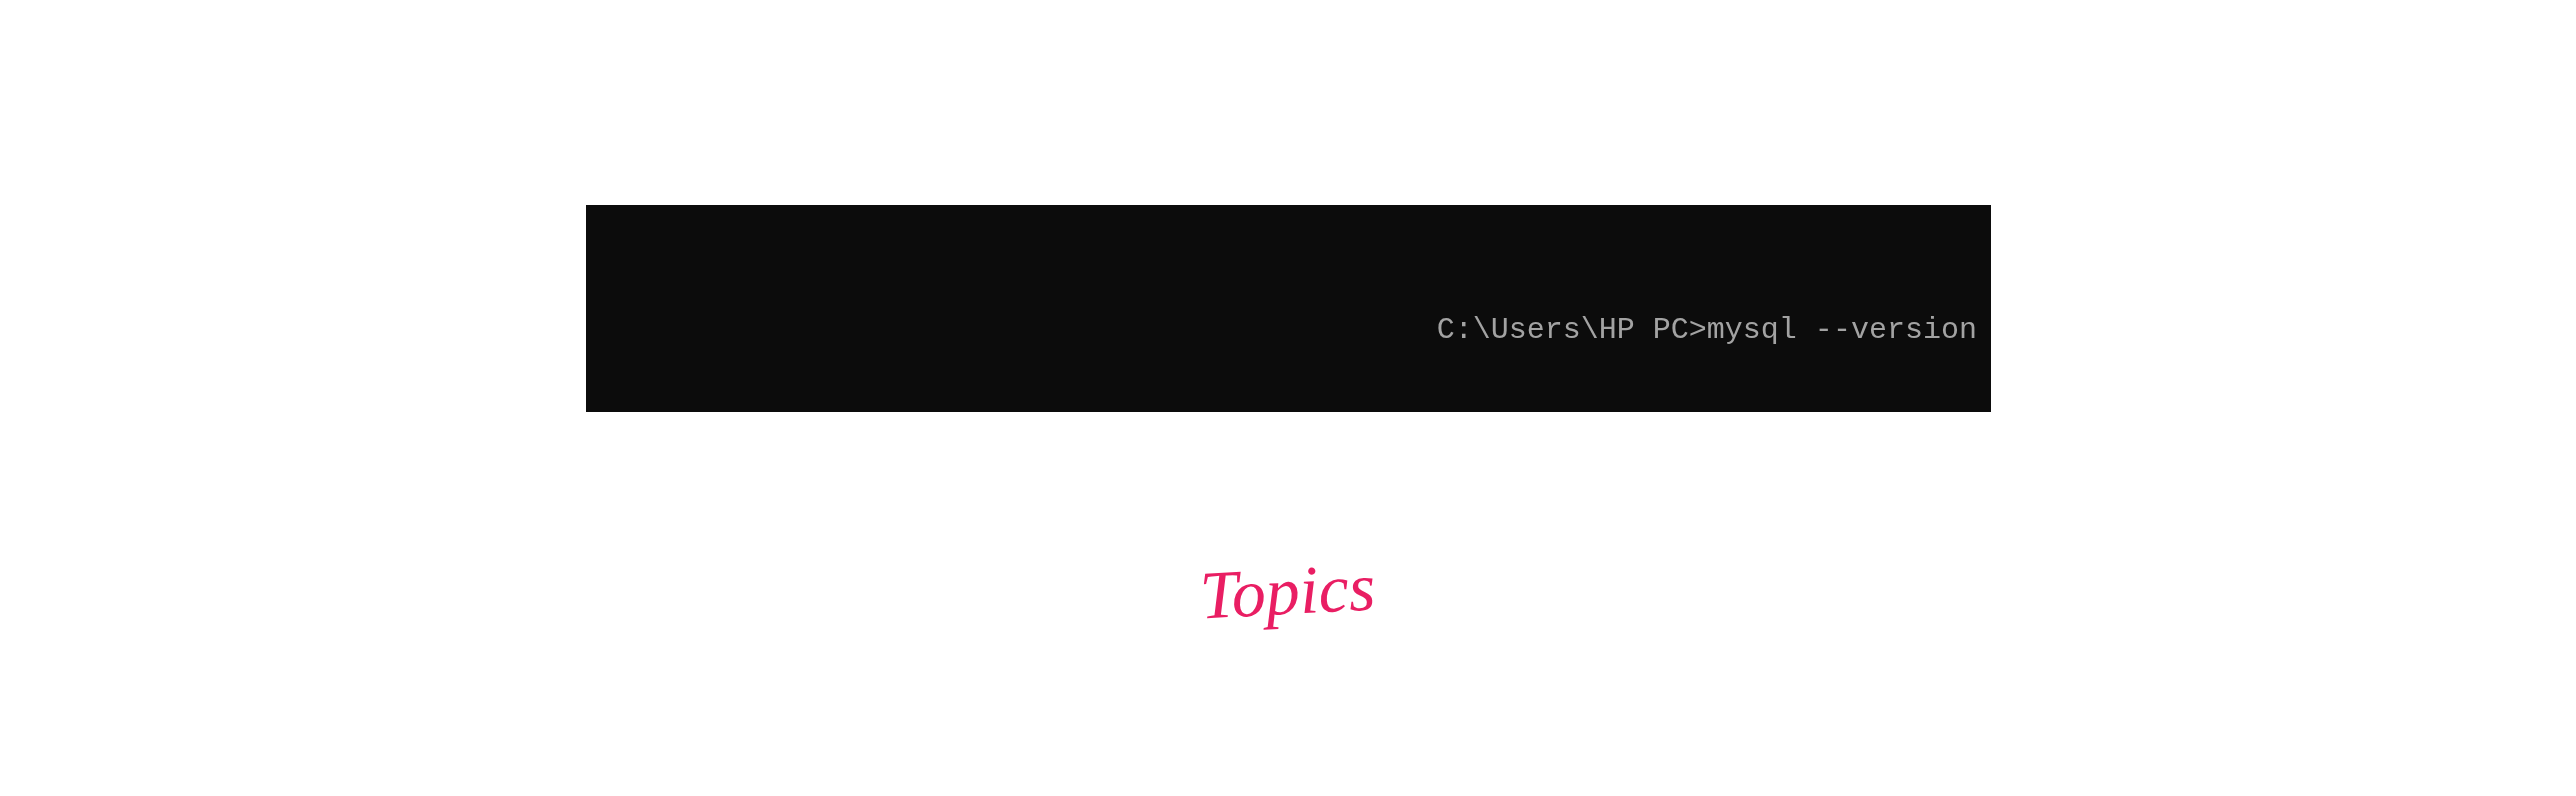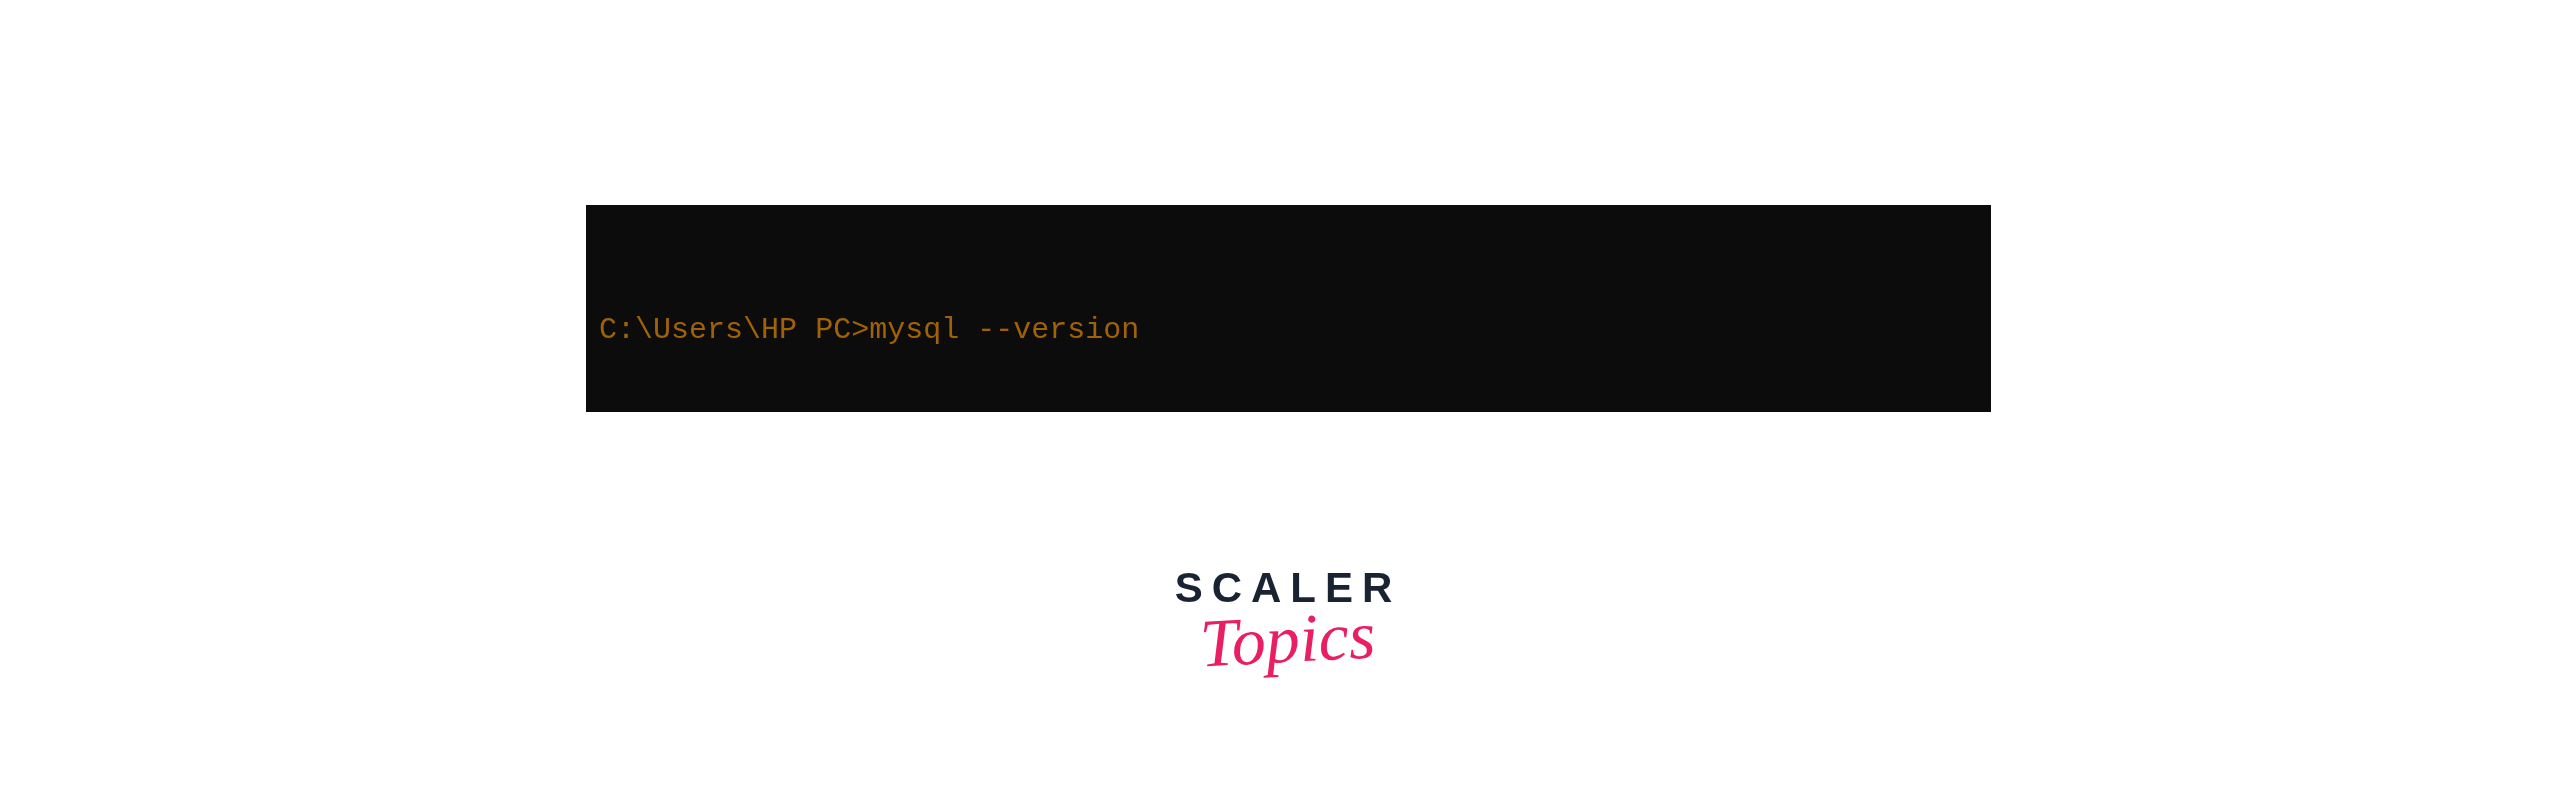--- a/index.html
+++ b/index.html
@@ -14,27 +14,28 @@
       background: #ffffff;
       display: flex;
       flex-direction: column;
       align-items: center;
       justify-content: flex-start;
       padding-top: 205px;
     }
     
     .terminal {
       background: #0c0c0c;
-      color: #a16207;
+      color: #a3a3a3;
       font-family: 'Consolas', 'Courier New', monospace;
       font-size: 30px;
       line-height: 1.45;
       padding: 16.7px 13.6px;
       width: 1405px;
       white-space: pre;
+      text-align: right;
     }
     
     .terminal-line {
       display: block;
     }
     
     .logo-container {
       margin-top: 152px;
       display: flex;
       flex-direction: column;
@@ -61,16 +62,15 @@
     }
   </style>
 </head>
 <body>
 
 <div class="terminal">
   <span class="terminal-line">C:\Users\HP PC&gt;mysql --version</span>
 </div>
 
 <div class="logo-container">
-  <div class="logo-scaler">SCALER</div>
   <div class="logo-topics">Topics</div>
 </div>
 
 
 </body></html>

